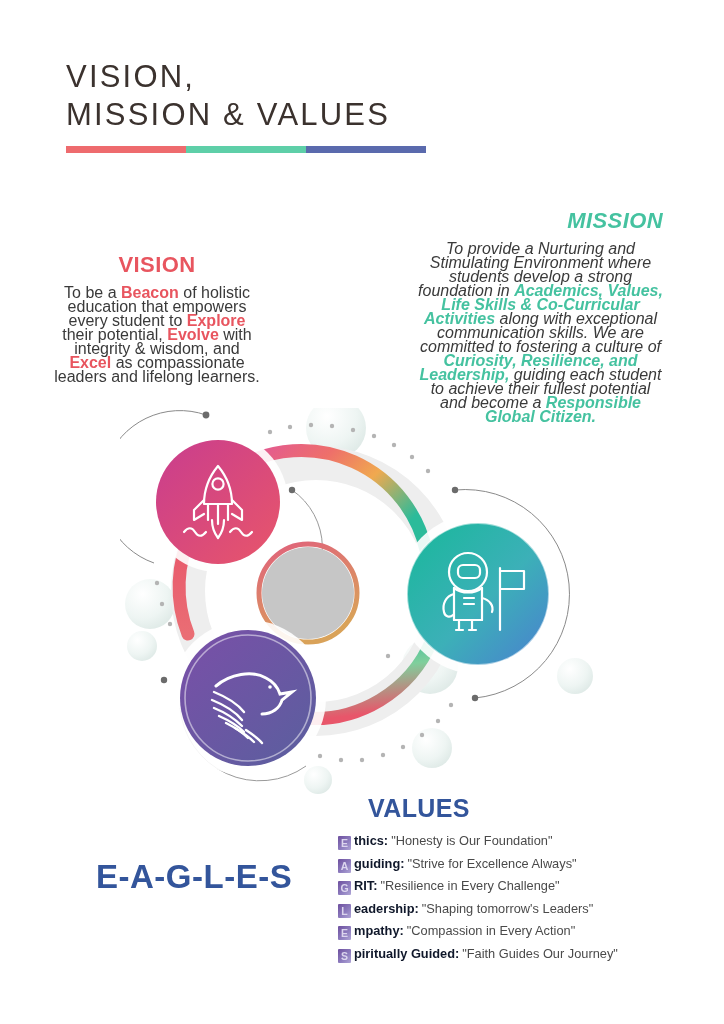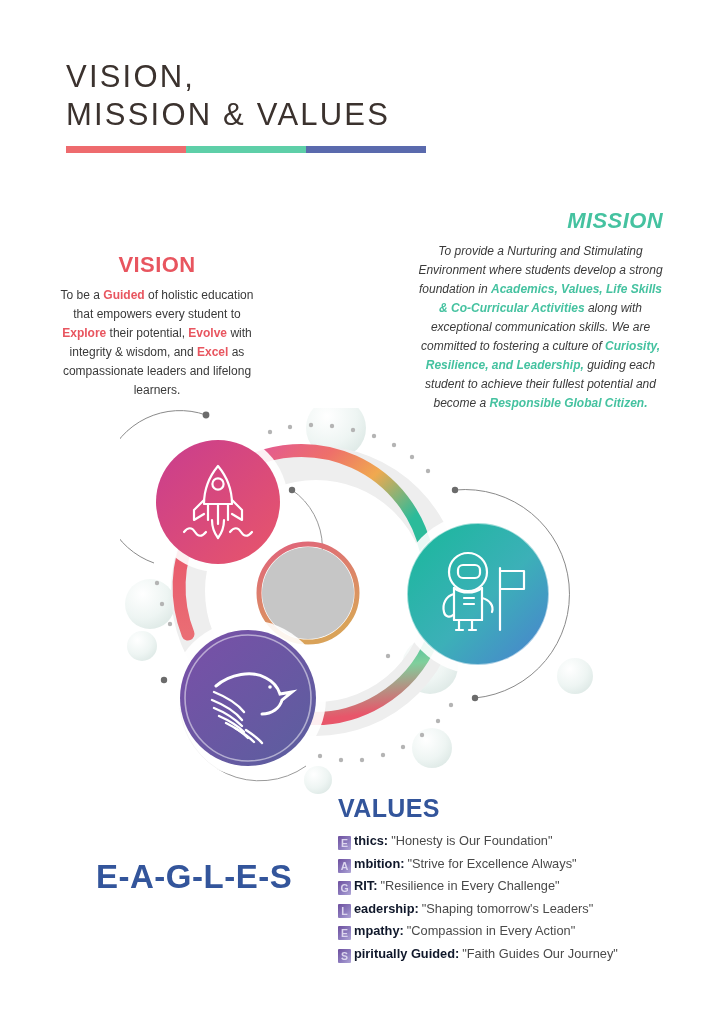--- a/index.html
+++ b/index.html
@@ -43,22 +43,22 @@
   #title-underline .seg { flex: 1 1 0; height: 100%; }
 
   
   .sec-heading {
     font-size: 22px;
     font-weight: bold;
     letter-spacing: 0.4px;
     margin: 0 0 8px 0;
   }
   .sec-body {
-    font-size: 12px;
-    line-height: 19px;
+    font-size: 16px;
+    line-height: 14px;
     color: #3a3a3a;
   }
 
   #vision-block {
     position: absolute;
     left: 52px;
     top: 252px;
     width: 210px;
     text-align: center;
   }
@@ -81,20 +81,21 @@
   #values-block {
     position: absolute;
     left: 338px;
     top: 794px;
     width: 340px;
   }
   #values-block .sec-heading {
     color: #33559b;
     font-size: 25px;
     margin-bottom: 10px;
+    margin-left: 30px;
   }
   .value-row {
     display: flex;
     align-items: baseline;
     margin-bottom: 7.5px;
     font-size: 12.8px;
     line-height: 15px;
   }
   .value-badge {
     display: inline-block;
@@ -143,21 +144,21 @@
   <div class="title-line">MISSION &amp; VALUES</div>
 </div>
 <div id="title-underline">
   <div class="seg" style="background: rgb(238, 107, 110);"></div>
   <div class="seg" style="background: rgb(94, 207, 168);"></div>
   <div class="seg" style="background: rgb(90, 106, 173);"></div>
 </div>
 
 <div id="vision-block">
   <div class="sec-heading">VISION</div>
-  <div class="sec-body"><span>To be a </span><span class="hl">Guided</span><span> of holistic education that empowers every student to </span><span class="hl">Explore</span><span> their potential, </span><span class="hl">Evolve</span><span> with integrity &amp; wisdom, and </span><span class="hl">Excel</span><span> as compassionate leaders and lifelong learners.</span></div>
+  <div class="sec-body"><span>To be a </span><span class="hl">Beacon</span><span> of holistic education that empowers every student to </span><span class="hl">Explore</span><span> their potential, </span><span class="hl">Evolve</span><span> with integrity &amp; wisdom, and </span><span class="hl">Excel</span><span> as compassionate leaders and lifelong learners.</span></div>
 </div>
 
 <div id="mission-block">
   <div class="sec-heading">MISSION</div>
   <div class="sec-body"><span>To provide a Nurturing and Stimulating Environment where students develop a strong foundation in </span><span class="hl">Academics, Values, Life Skills &amp; Co-Curricular Activities</span><span> along with exceptional communication skills. We are committed to fostering a culture of </span><span class="hl">Curiosity, Resilience, and Leadership,</span><span> guiding each student to achieve their fullest potential and become a </span><span class="hl">Responsible Global Citizen.</span></div>
 </div>
 
 <div id="graphic">
   <svg width="480" height="390" viewBox="0 0 480 390" xmlns="http://www.w3.org/2000/svg">
     <defs>
@@ -321,21 +322,21 @@
 <div id="values-block">
   <div class="sec-heading">VALUES</div>
   <div id="values-list">
       <div class="value-row">
         <span class="value-badge">E</span>
         <span class="value-name">thics:</span>
         <span class="value-quote">"Honesty is Our Foundation"</span>
       </div>
       <div class="value-row">
         <span class="value-badge">A</span>
-        <span class="value-name">mbition:</span>
+        <span class="value-name">guiding:</span>
         <span class="value-quote">"Strive for Excellence Always"</span>
       </div>
       <div class="value-row">
         <span class="value-badge">G</span>
         <span class="value-name">RIT:</span>
         <span class="value-quote">"Resilience in Every Challenge"</span>
       </div>
       <div class="value-row">
         <span class="value-badge">L</span>
         <span class="value-name">eadership:</span>

